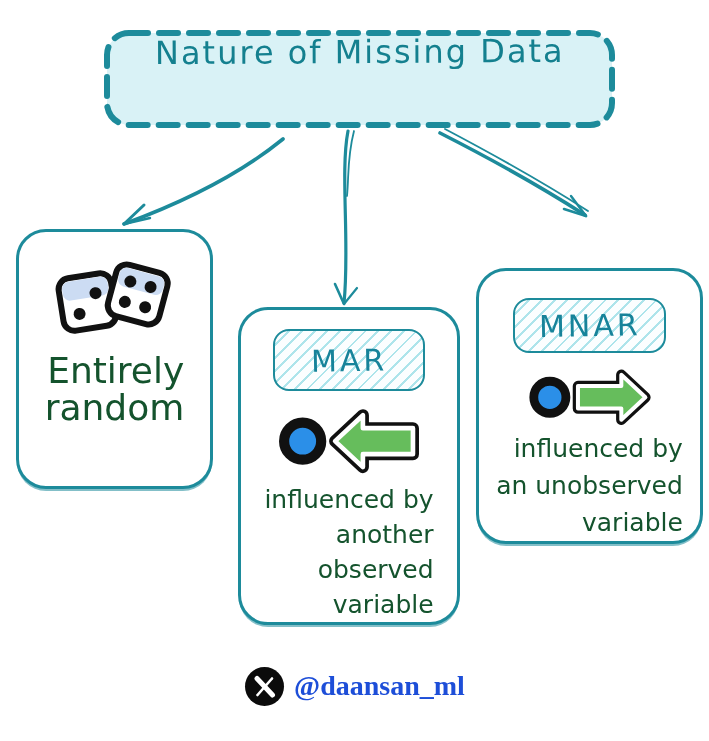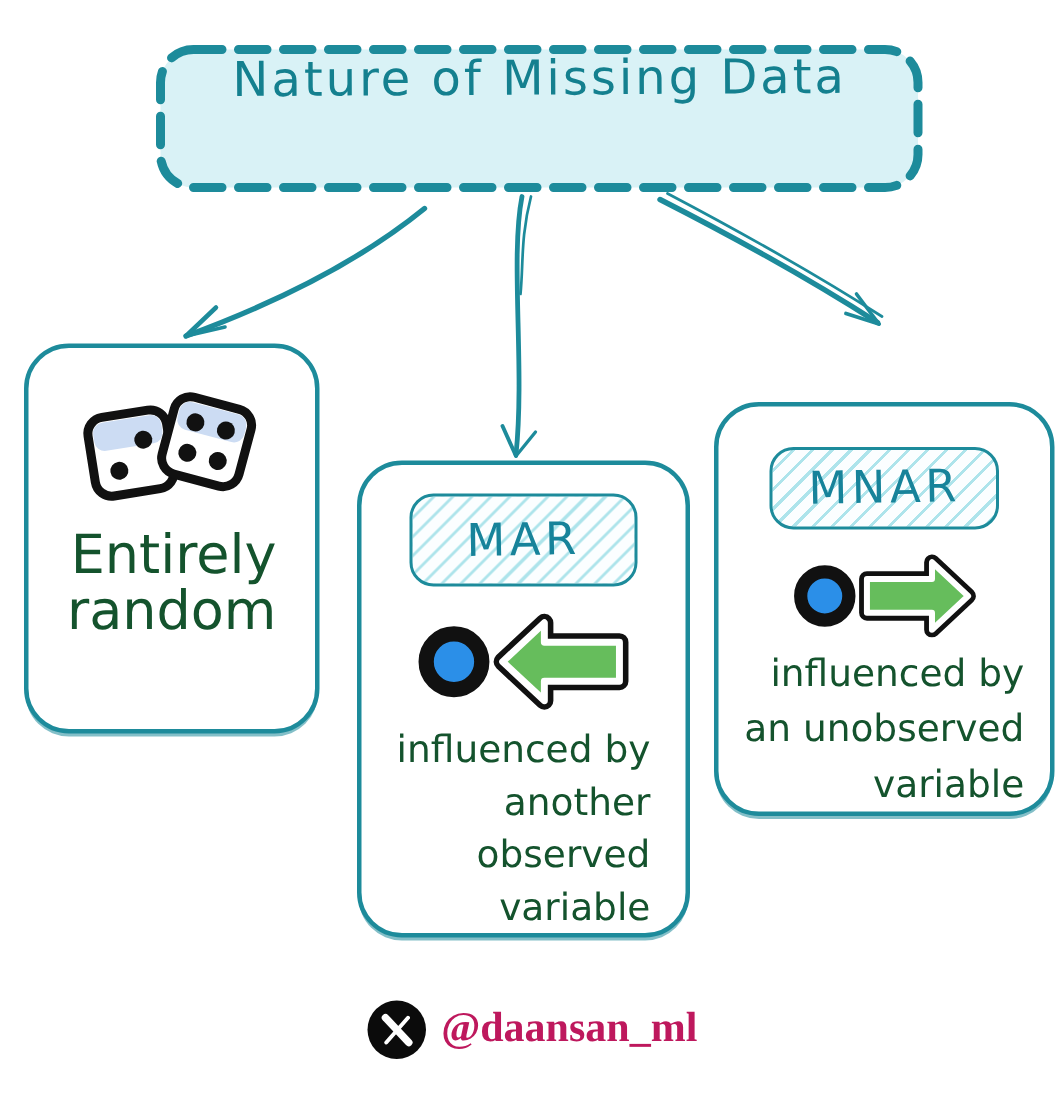--- a/index.html
+++ b/index.html
@@ -51,21 +51,21 @@
   }
   #node-mcar .desc{margin-top:6px;font-size:36px;line-height:37px;}
   #node-mar  .desc{margin-top:8px;font-size:25px;line-height:35px;}
   #node-mnar .desc{margin-top:5px;font-size:25px;line-height:37px;}
   
   #footer{
     left:0;top:663px;width:709px;height:46px;
     display:flex;align-items:center;justify-content:center;gap:9px;
   }
   #footer-handle{
-    font-family:"Liberation Serif",serif;font-weight:bold;font-size:28px;color:#be185d;
+    font-family:"Liberation Serif",serif;font-weight:bold;font-size:28px;color:#1d4ed8;
   }
 </style>
 </head>
 <body>
 
 <div id="canvas">
 
   <svg id="connectors" class="abs" width="709" height="741" viewBox="0 0 709 741">
 
     <path d="M283,139 C240,174 184,202 124,224" stroke-width="3.6"></path>

